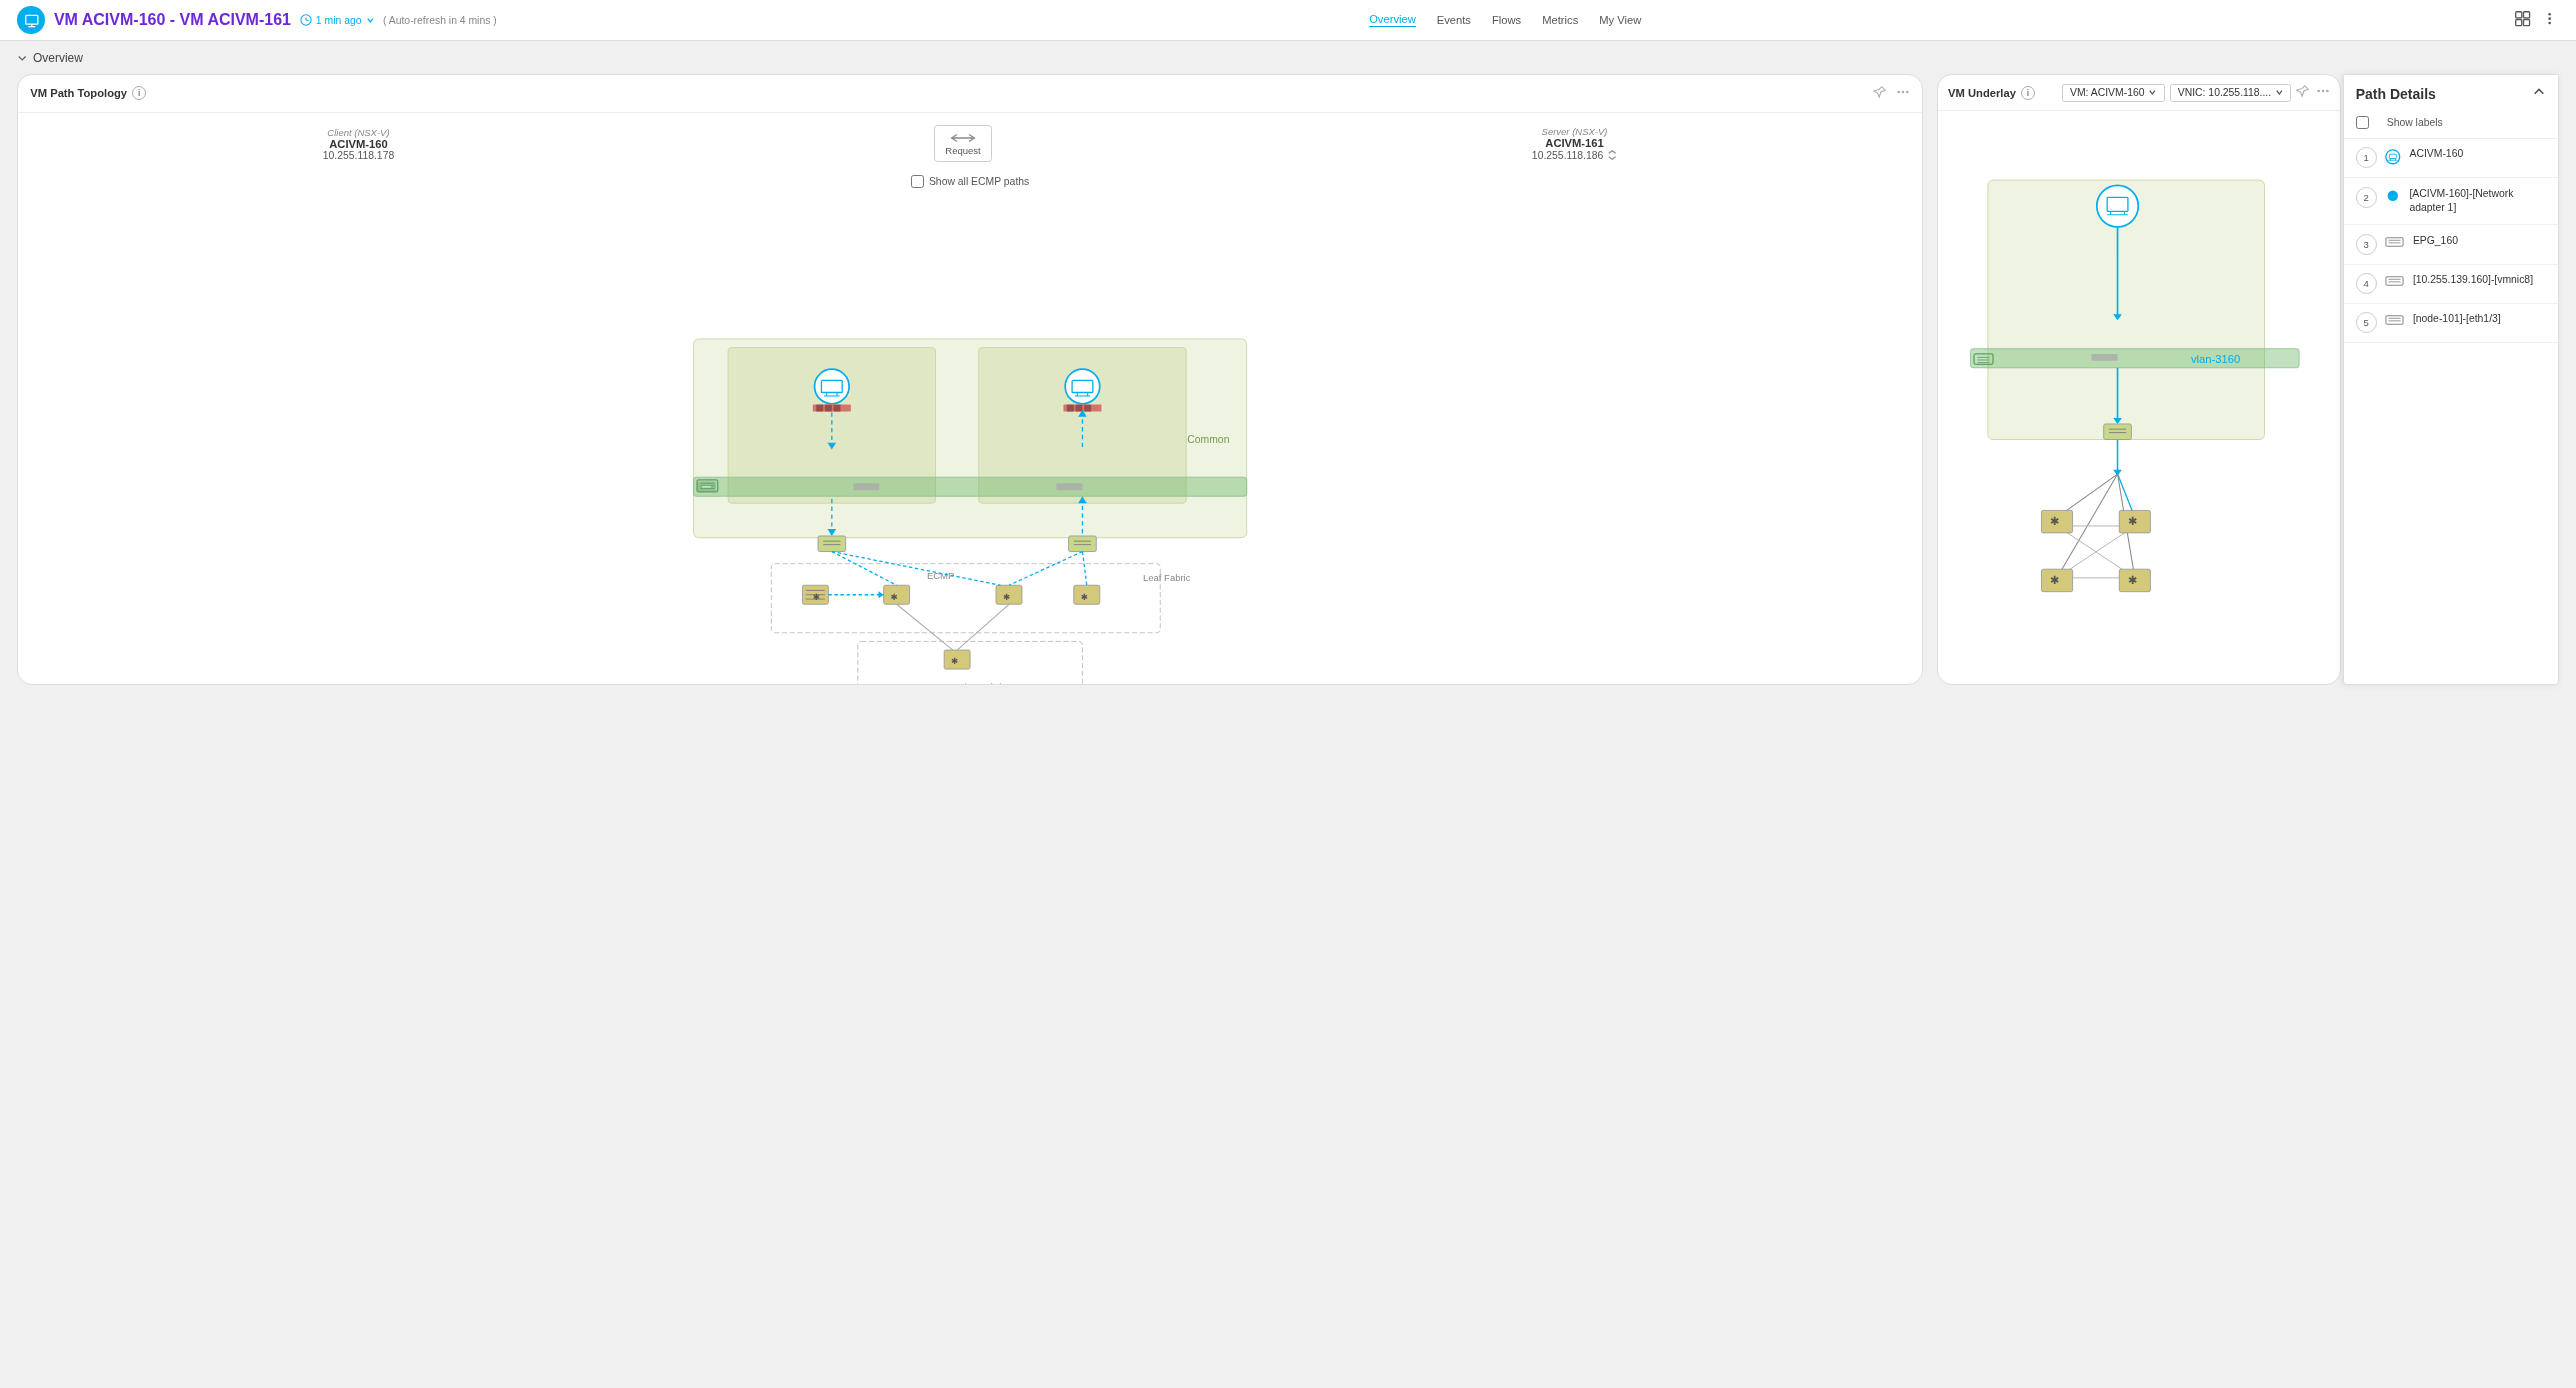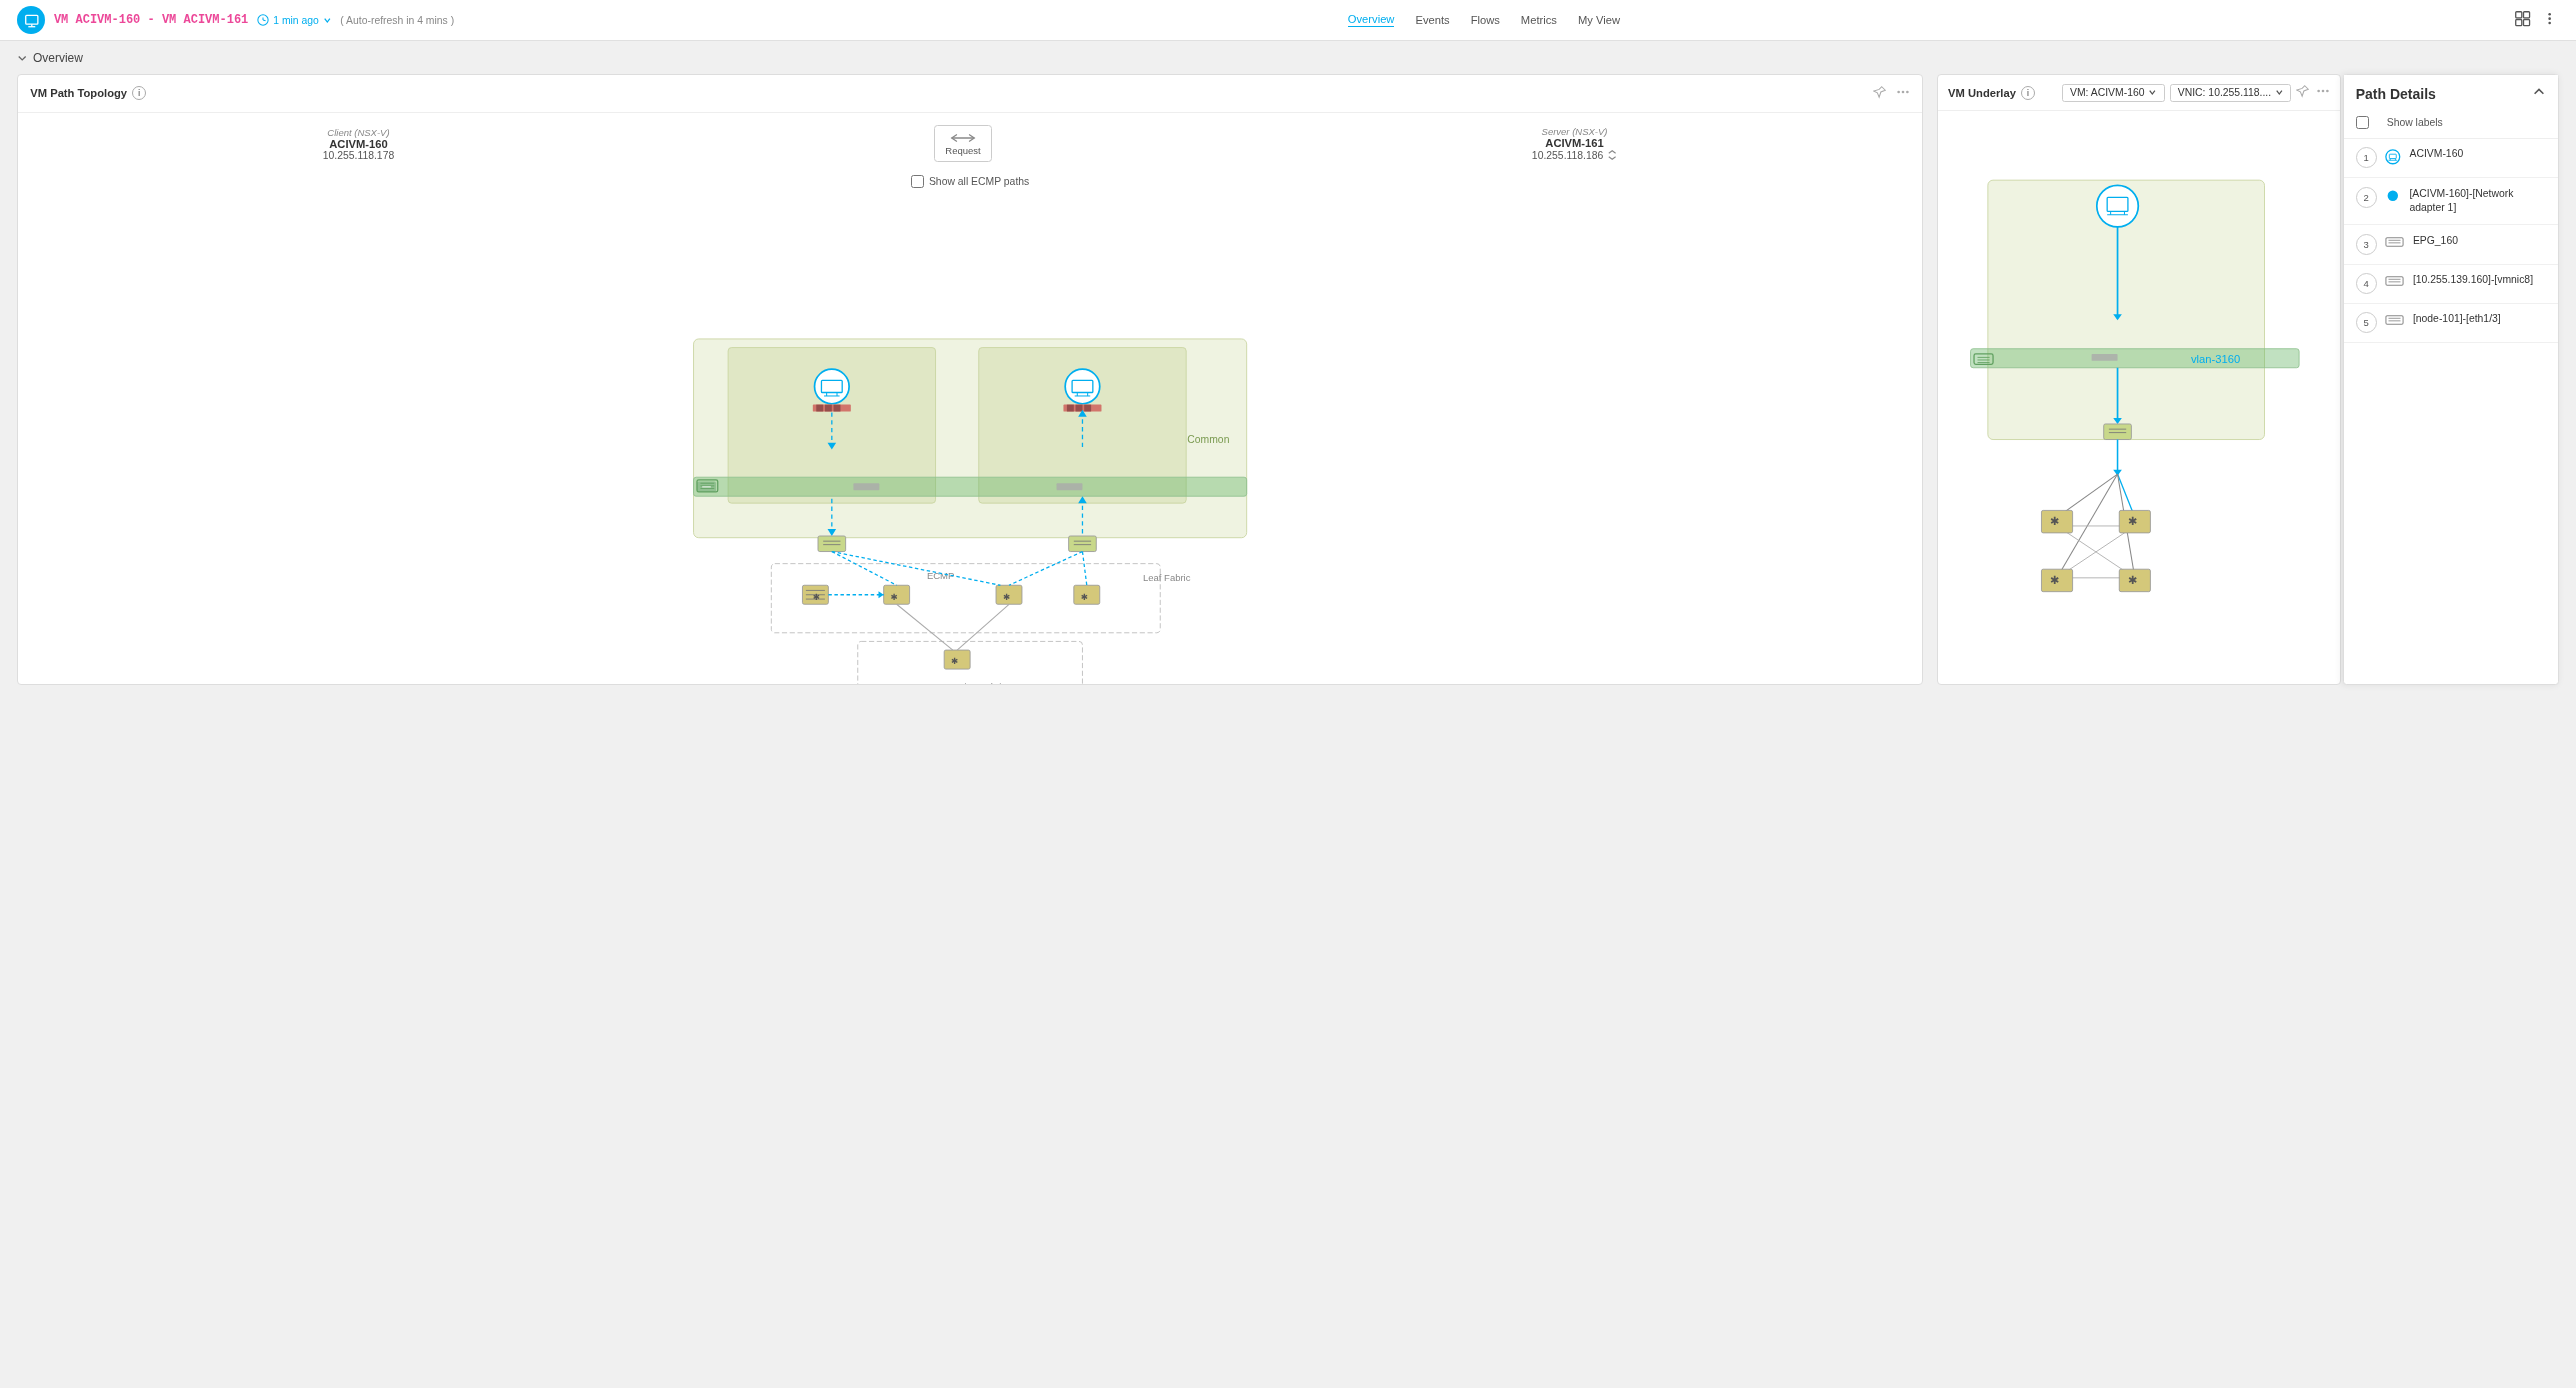--- a/index.html
+++ b/index.html
@@ -9,39 +9,39 @@
     .header {
       display: flex; align-items: center; justify-content: space-between;
       background: #fff; padding: 0 17.3px; height: 41px;
       border-bottom: 0.9px solid #e0e0e0;
     }
     .header-left { display: flex; align-items: center; gap: 8.6px; }
     .header-logo {
       width: 28px; height: 28px; border-radius: 50%;
       background: #00aeef; display: flex; align-items: center; justify-content: center;
     }
-    .header-title { font-size: 12px; font-weight: 600; color: #ec4899; font-family: Liberation Mono, monospace; }
+    .header-title { font-size: 16px; font-weight: 600; color: #6d28d9; }
     .header-time { display: flex; align-items: center; gap: 4.3px; color: #00aeef; font-size: 10.4px; }
     .header-auto { color: #888; font-size: 10.4px; }
     .header-nav { display: flex; align-items: center; gap: 21px; }
     .nav-item { font-size: 11.2px; color: #555; cursor: pointer; text-decoration: none; }
     .nav-item.active { color: #00aeef; border-bottom: 1.7px solid #00aeef; padding-bottom: 1.7px; }
     .header-icons { display: flex; align-items: center; gap: 10.4px; }
     .icon-btn { cursor: pointer; color: #666; }
 
     
     .overview-section { padding: 10.4px 17.3px 0; }
     .section-toggle { display: flex; align-items: center; gap: 5.2px; font-size: 12px; font-weight: 500; color: #444; cursor: pointer; margin-bottom: 8.6px; }
 
     
     .main-content { display: flex; gap: 14px; padding: 0 17.3px 17.3px; }
 
     
     .panel {
-      background: #fff; border: 0.9px solid #ddd; border-radius: 4px;
+      background: #fff; border: 0.9px solid #ddd; border-radius: 15px;
       flex: 1; min-height: 605px; position: relative; overflow: hidden;
     }
     .panel-header {
       display: flex; align-items: center; justify-content: space-between;
       padding: 10.4px 12px; border-bottom: 0.9px solid #eee;
     }
     .panel-title { display: flex; align-items: center; gap: 5.2px; font-size: 11.2px; font-weight: 600; color: #333; }
     .panel-header-icons { display: flex; align-items: center; gap: 8.6px; }
     .vm-label { text-align: center; }
     .vm-label .role { font-size: 9.5px; color: #888; font-style: italic; }

